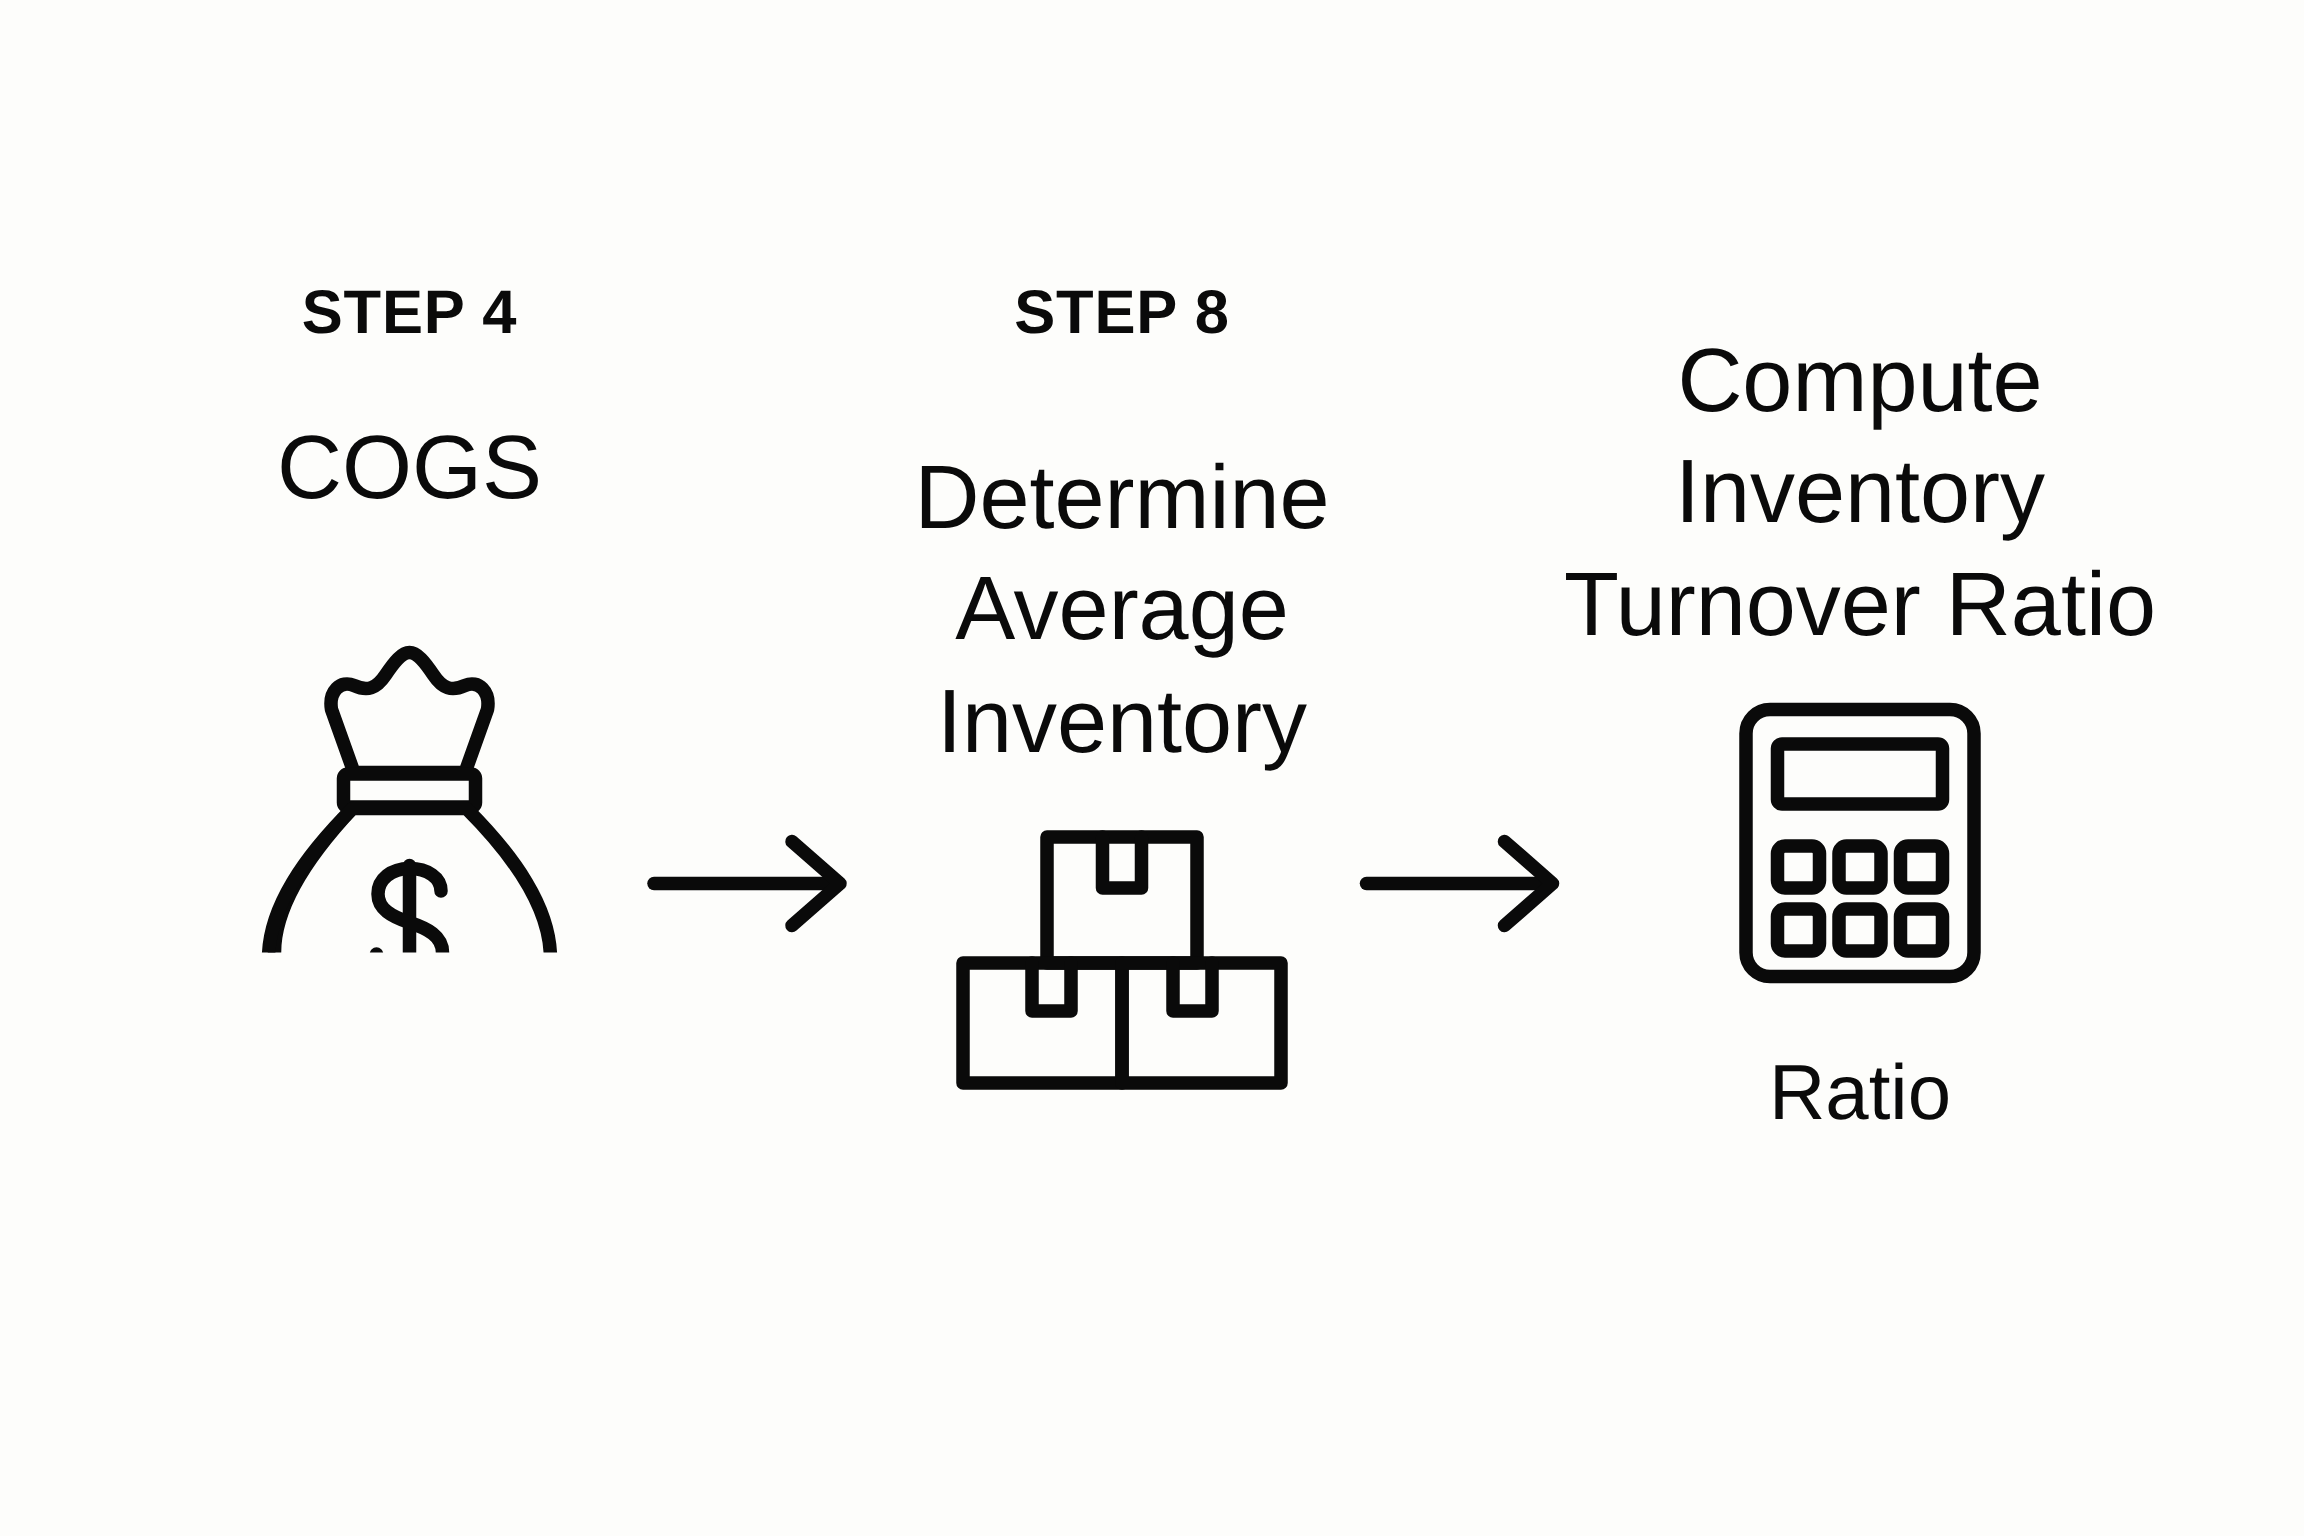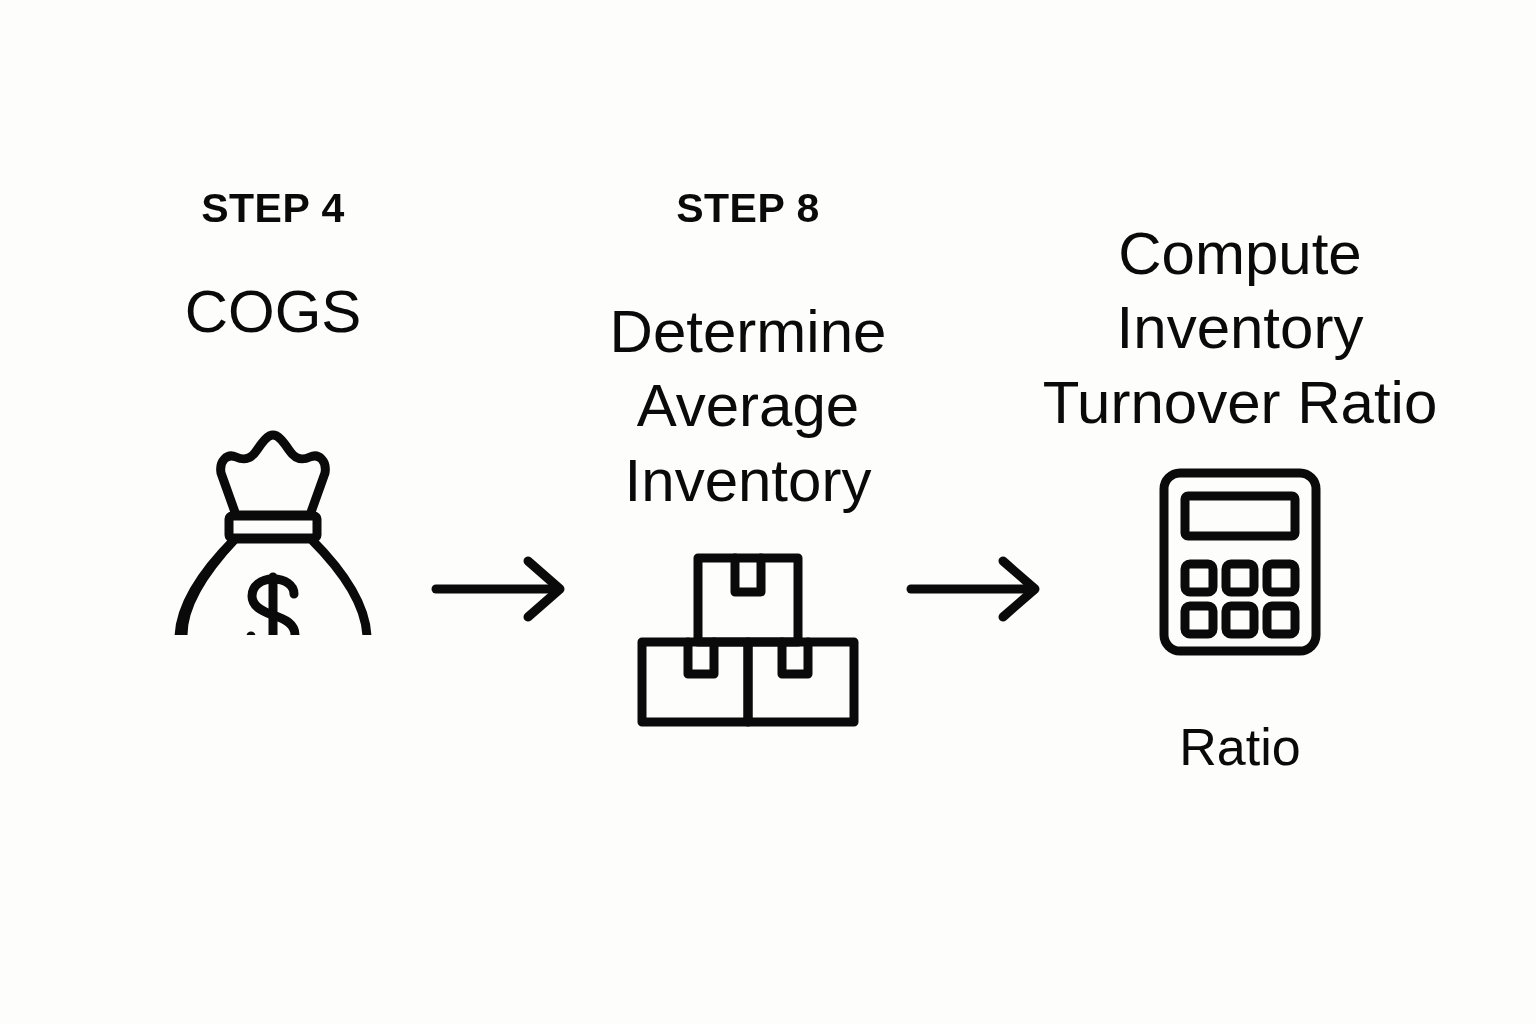--- a/index.html
+++ b/index.html
@@ -68,21 +68,21 @@
 
   .col-1 .icon-wrap { margin-top: 42px; }
   .col-2 .icon-wrap { margin-top: 24px; }
   .col-3 .icon-wrap { margin-top: 26px; }
 
   .result-label {
     font-size: 52px;
     font-weight: 400;
     line-height: 1.2;
     text-align: center;
-    margin-top: 58px;
+    margin-top: 40px;
     color: #0a0a0a;
   }
 
   
   .arrow {
     position: absolute;
     width: 140px;
     height: 72px;
   }
   .arrow-1 { left: 430px; top: 553px; }

